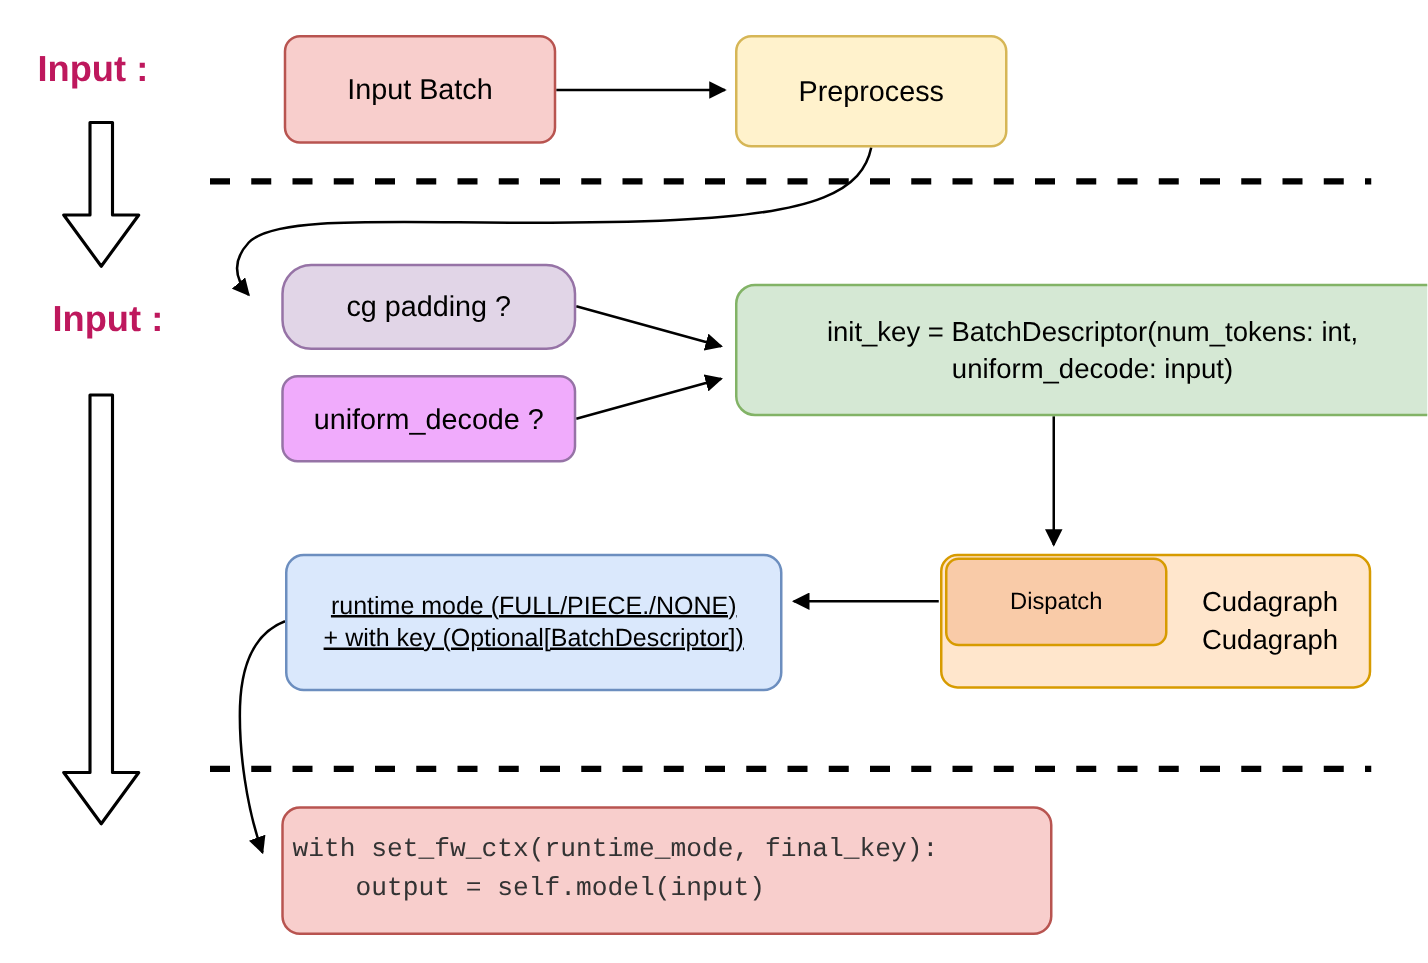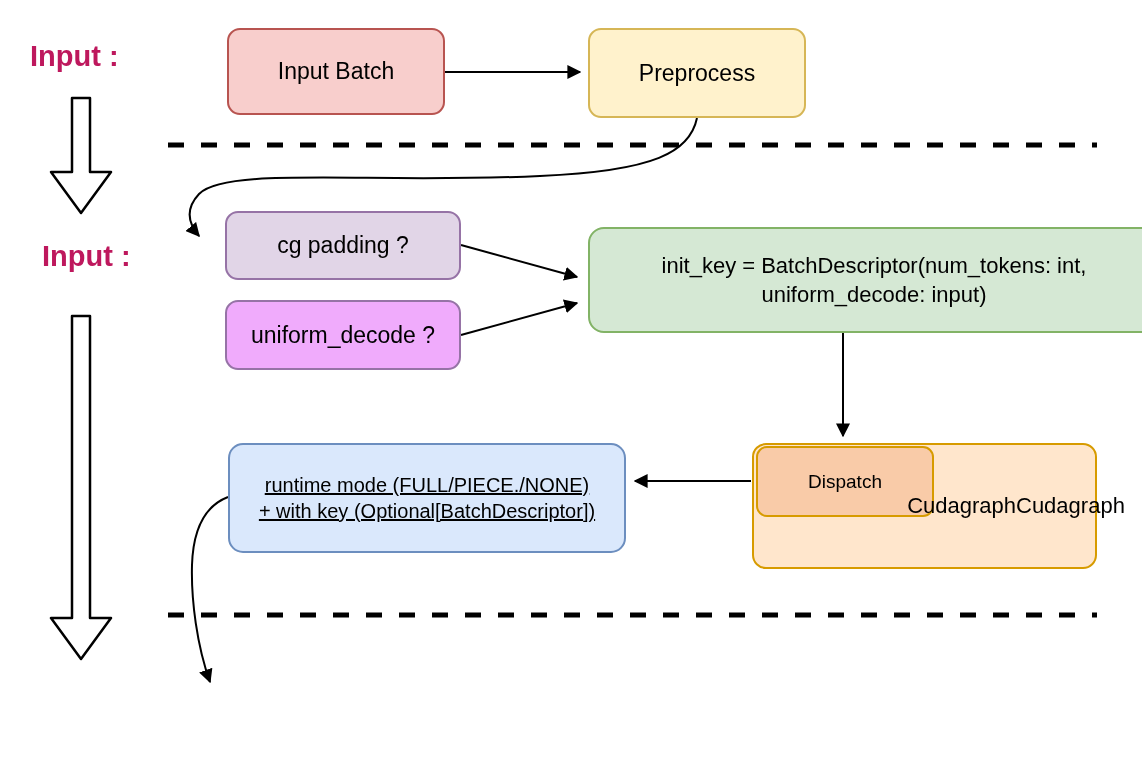--- a/index.html
+++ b/index.html
@@ -19,29 +19,29 @@
     position:absolute;box-sizing:border-box;border:2px solid #000;border-radius:13px;
     display:flex;flex-direction:column;align-items:center;justify-content:center;
     color:#000;text-align:center;line-height:1.32;
   }
   #node-input-batch{left:227px;top:28px;width:218px;height:87px;font-size:23px;}
   #node-preprocess{left:588px;top:28px;width:218px;height:90px;font-size:23px;}
   #node-cg-padding{left:225px;top:211px;width:236px;height:69px;font-size:23px;}
   #node-uniform-decode{left:225px;top:300px;width:236px;height:70px;font-size:23px;}
   #node-init-key{left:588px;top:227px;width:572px;height:106px;font-size:22px;border-radius:16px;}
   #node-runtime{left:228px;top:443px;width:398px;height:110px;font-size:20px;border-radius:15px;}
-  #node-cudagraph{left:752px;top:443px;width:345px;height:126px;font-size:22px;border-radius:14px;}
+  #node-cudagraph{left:752px;top:443px;width:345px;height:108px;font-size:22px;border-radius:14px;}
   #node-dispatch{
     position:absolute;left:2px;top:1px;width:178px;height:71px;font-size:19px;
     box-sizing:border-box;border:2px solid #000;border-radius:11px;
     display:flex;align-items:center;justify-content:center;
   }
   .cg-caption{
     position:absolute;left:183px;right:0;top:0;bottom:0;
-    display:flex;flex-direction:row;align-items:center;justify-content:center;line-height:1.35;
+    display:flex;flex-direction:column;align-items:center;justify-content:center;line-height:1.35;
   }
   #node-execute-code{
     left:225px;top:645px;width:617px;height:103px;border-radius:15px;
     font-family:"Liberation Mono","DejaVu Sans Mono",monospace;font-size:21px;
     color:#333;align-items:flex-start;justify-content:center;padding-left:7px;line-height:1.45;
   }
   .code-line{white-space:pre;}
 </style>
 </head>
 <body>
@@ -74,21 +74,21 @@
   <div class="phase-label" id="lbl-plan">Input :</div>
 
   <div class="node" id="node-input-batch" style="background: rgb(248, 206, 204); border-color: rgb(184, 84, 80);">
     <span>Input Batch</span>
   </div>
 
   <div class="node" id="node-preprocess" style="background: rgb(255, 242, 204); border-color: rgb(214, 182, 86);">
     <span>Preprocess</span>
   </div>
 
-  <div class="node" id="node-cg-padding" style="background: rgb(225, 213, 231); border-color: rgb(150, 115, 166);">
+  <div class="node" id="node-cg-padding" style="background: rgb(225, 213, 231); border-color: rgb(150, 115, 166); border-radius: 24px;">
     <span>cg padding ?</span>
   </div>
 
   <div class="node" id="node-uniform-decode" style="background: #f0abfc; border-color: rgb(150, 115, 166);">
     <span>uniform_decode ?</span>
   </div>
 
   <div class="node" id="node-init-key" style="background: rgb(213, 232, 212); border-color: rgb(130, 179, 102);">
     <span>init_key = BatchDescriptor(num_tokens: int,</span>
     <span>uniform_decode: input)</span>
@@ -102,14 +102,18 @@
   <div class="node" id="node-cudagraph" style="background: rgb(255, 230, 204); border-color: rgb(215, 155, 0);">
     <div id="node-dispatch" style="background: rgb(249, 203, 168); border-color: rgb(215, 155, 0);">
       <span>Dispatch</span>
     </div>
     <div class="cg-caption">
       <span>Cudagraph</span>
       <span>Cudagraph</span>
     </div>
   </div>
 
+  <div class="node" id="node-execute-code" style="background: rgb(248, 206, 204); border-color: rgb(184, 84, 80);">
+    <span class="code-line">with set_fw_ctx(runtime_mode, final_key):</span>
+    <span class="code-line">    output = self.model(input)</span>
+  </div>
 
 </div>
 
 </body></html>

